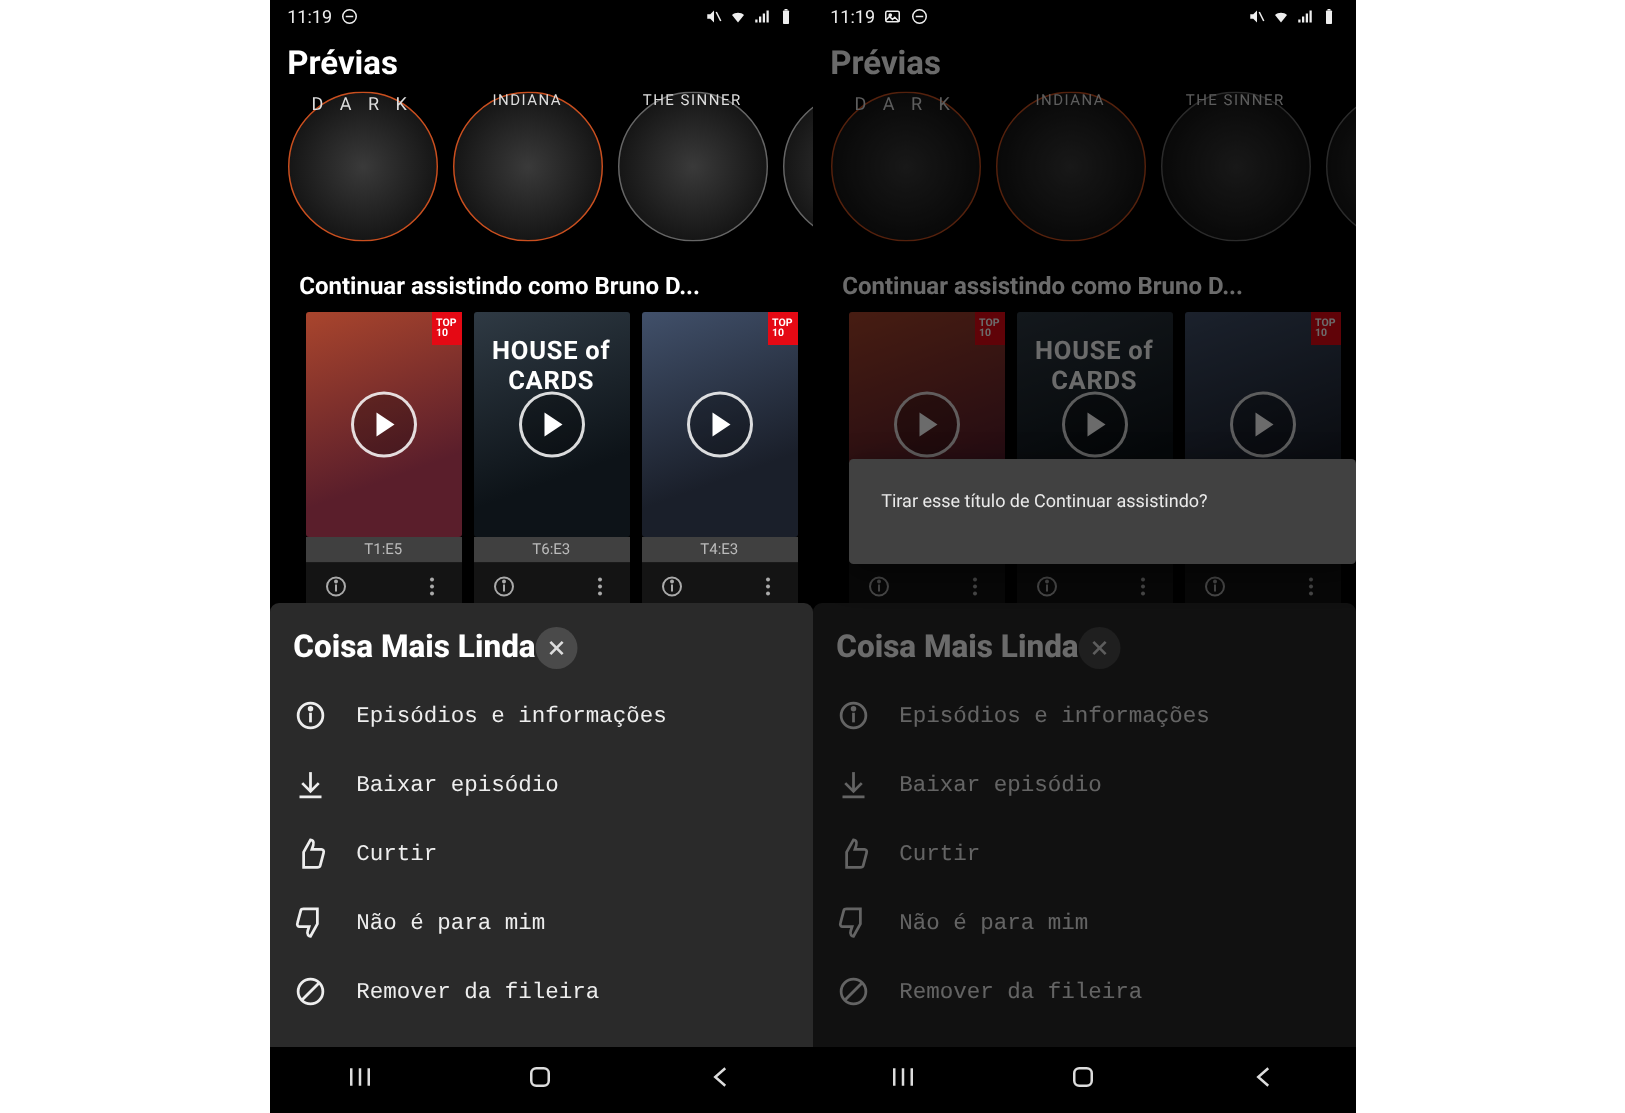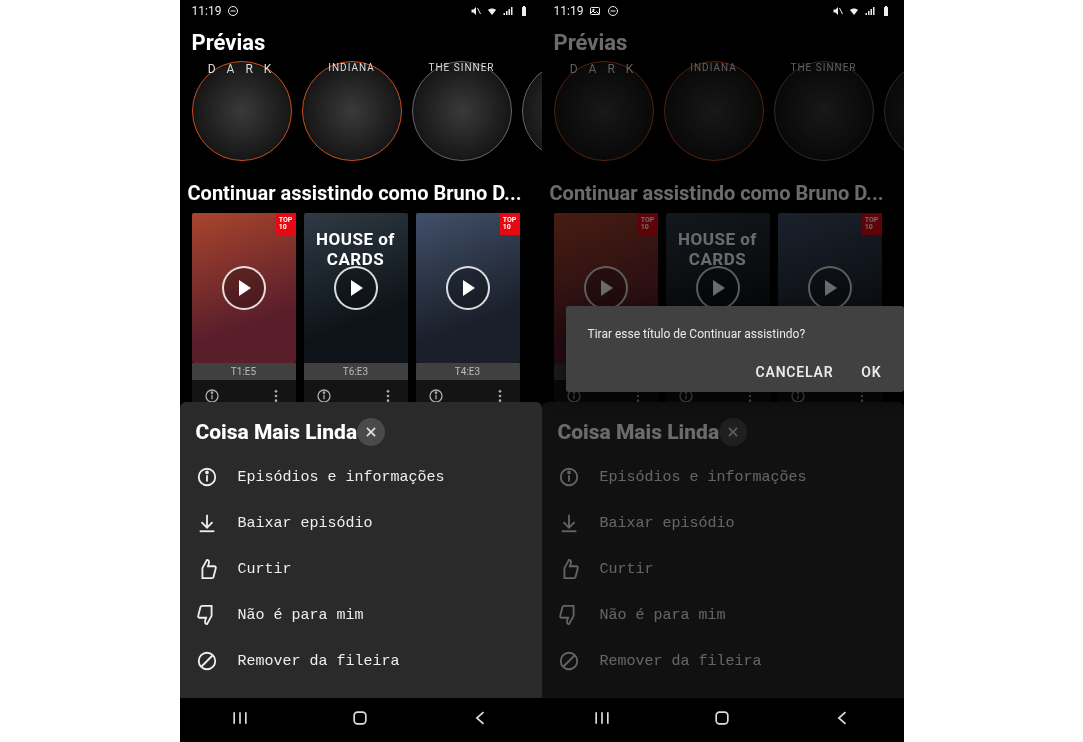--- a/index.html
+++ b/index.html
@@ -71,32 +71,33 @@
   .previa.alt { border-color: #666; }
   .previa-label {
     font-size: 12px;
     letter-spacing: 4px;
     color: #ddd;
     padding-bottom: 8px;
     text-align: center;
   }
   .previa-label.small { font-size:10px; letter-spacing:1px; }
   .continue-title {
-    font-size: 20px;
+    font-size: 16px;
     font-weight: 700;
     color: #fff;
-    padding: 20px 8px 8px;
+    padding: 20px 20px 8px;
     white-space: nowrap;
     overflow: hidden;
     text-overflow: ellipsis;
   }
   .cards-row {
     display: flex;
     gap: 8px;
     padding: 0 12px;
+    margin-left: 12px;
   }
   .card {
     flex: 0 0 104px;
     display: flex;
     flex-direction: column;
   }
   .poster {
     height: 150px;
     background: linear-gradient(135deg,#5a3a3a,#2a2a40);
     position: relative;
@@ -591,24 +592,20 @@
             </svg>
           </span>
         <span>Remover da fileira</span>
       </div>
     </div>
 
     <div class="dimmer" style="z-index:55;"></div>
 
     <div class="dialog">
       <div class="dialog-text">Tirar esse título de Continuar assistindo?</div>
-      <div class="dialog-actions">
-        <span class="dialog-btn">CANCELAR</span>
-        <span class="dialog-btn">OK</span>
-      </div>
     </div>
 
     <div class="navbar">
       <span class="nav-icon"><svg width="20" height="20" viewBox="0 0 24 24" stroke="currentColor" stroke-width="2">
             <line x1="5" y1="5" x2="5" y2="19"></line>
             <line x1="12" y1="5" x2="12" y2="19"></line>
             <line x1="19" y1="5" x2="19" y2="19"></line>
           </svg></span>
       <span class="nav-icon"><svg width="20" height="20" viewBox="0 0 24 24" fill="none" stroke="currentColor" stroke-width="2">
             <rect x="5" y="5" width="14" height="14" rx="4"></rect>

